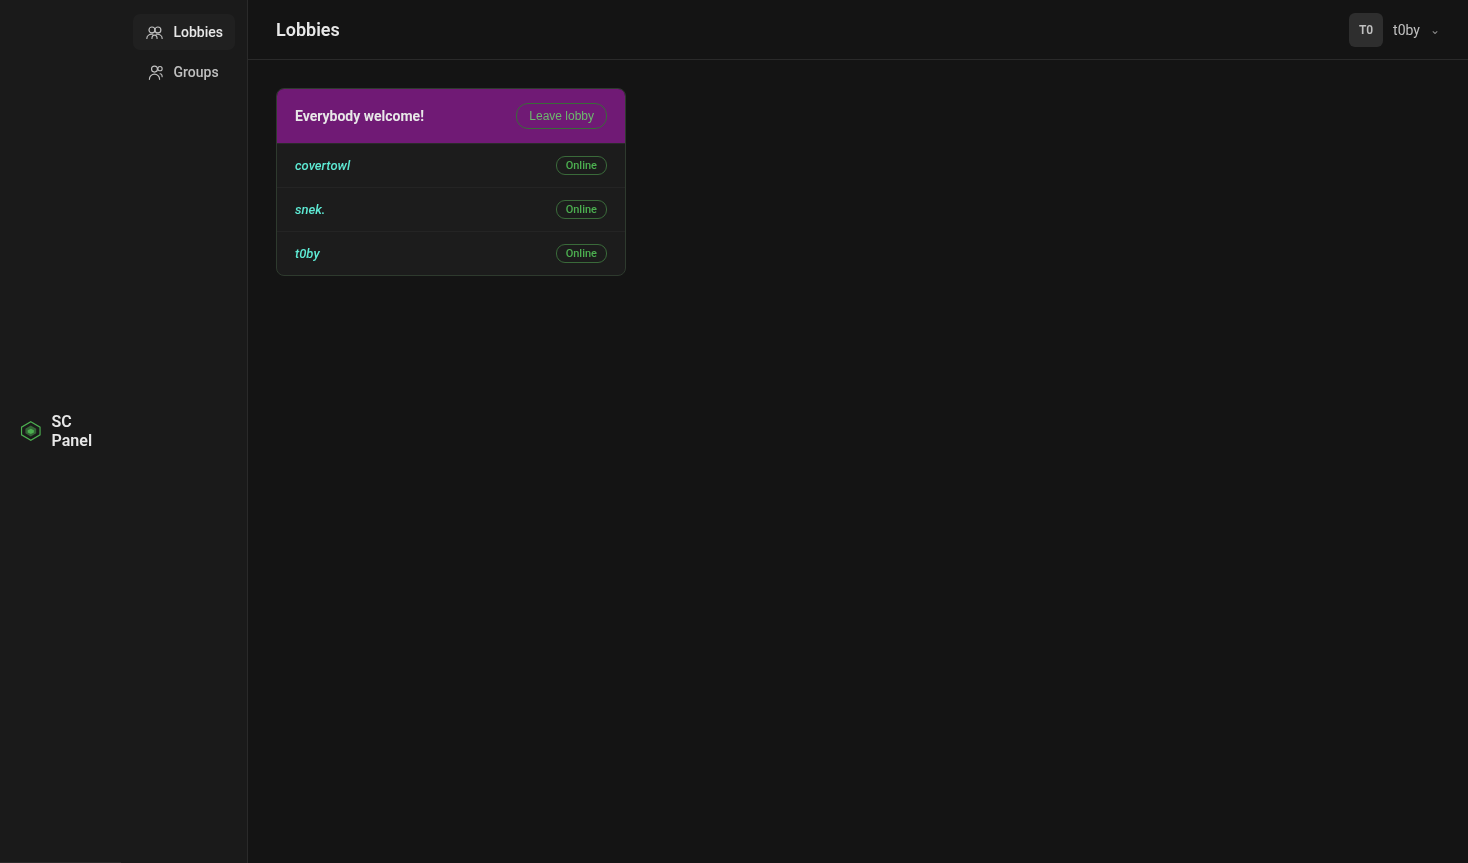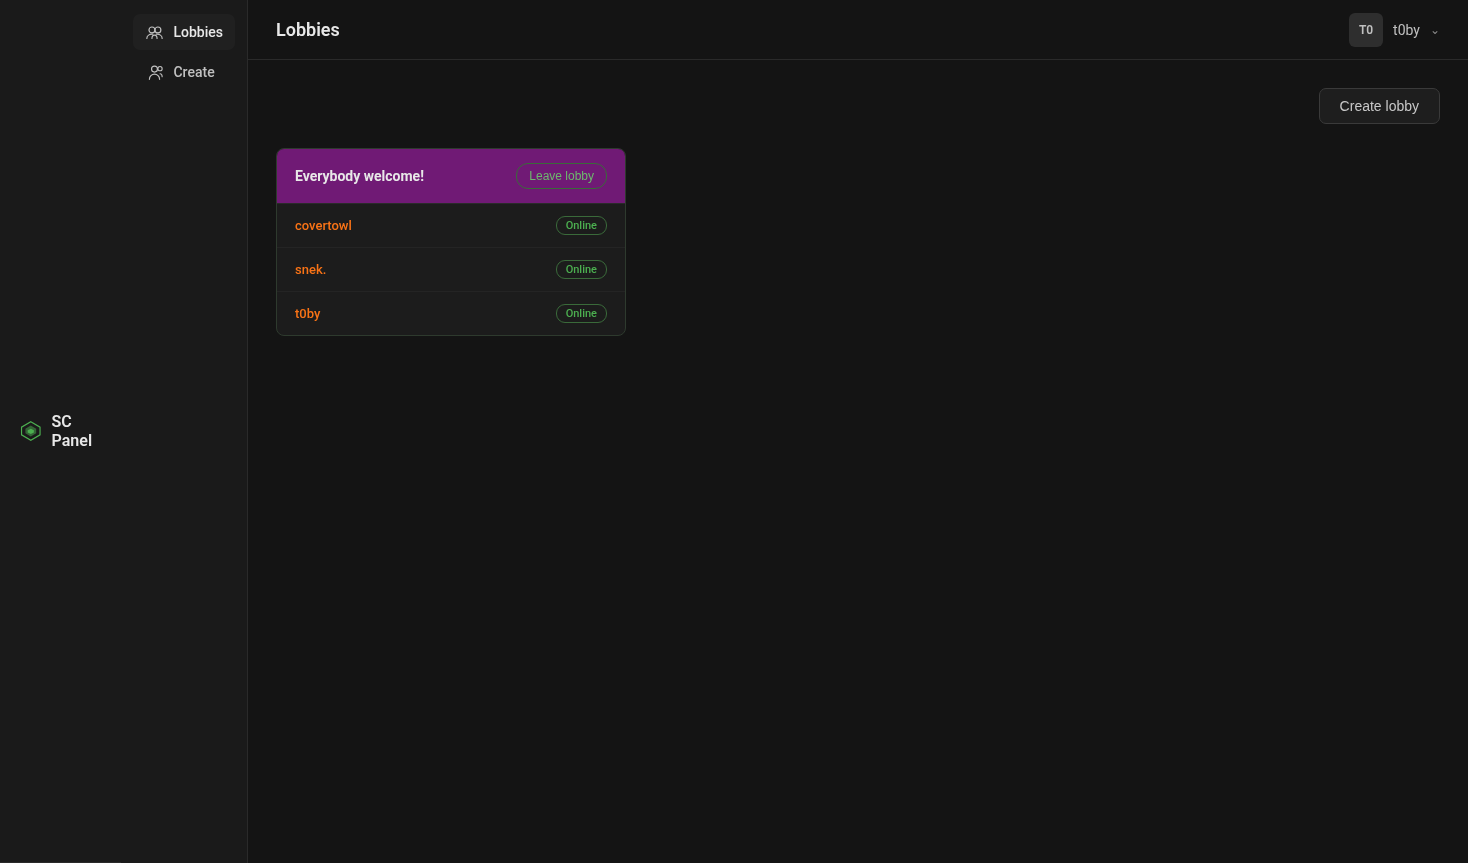--- a/index.html
+++ b/index.html
@@ -209,22 +209,23 @@
       padding: 12px 18px;
       border-bottom: 1px solid #242424;
     }
 
     .member-row:last-child {
       border-bottom: none;
     }
 
     .member-name {
       font-size: 13px;
-      color: #f97316;
-      font-weight: 500;
+      color: #5eead4;
+      font-weight: 500;
+      font-style: italic;
     }
 
     .status-badge {
       background: transparent;
       color: #4caf50;
       border: 1px solid #3a6a3a;
       border-radius: 9px;
       padding: 2px 9px;
       font-size: 11px;
       font-weight: 500;
@@ -264,40 +265,37 @@
 
     <div class="sidebar-item">
       <span class="sidebar-item-icon">
         <svg width="17" height="17" viewBox="0 0 20 20" fill="none" xmlns="http://www.w3.org/2000/svg">
           <circle cx="10" cy="6" r="3.5" stroke="#c0c0c0" stroke-width="1.4"></circle>
           <path d="M4 18c0-3.3 2.7-6 6-6s6 2.7 6 6" stroke="#c0c0c0" stroke-width="1.4" stroke-linecap="round"></path>
           <circle cx="16.5" cy="5.5" r="2.5" stroke="#c0c0c0" stroke-width="1.3"></circle>
           <path d="M19 15c0-2-1.3-3.5-2.5-3.5" stroke="#c0c0c0" stroke-width="1.3" stroke-linecap="round"></path>
         </svg>
       </span>
-      <span>Create</span>
+      <span>Groups</span>
     </div>
   </nav>
 </aside>
 
 <div class="main">
 
   <header class="topbar">
     <h1 class="topbar-title">Lobbies</h1>
     <div class="topbar-right">
       <div class="user-avatar">T0</div>
       <span class="username-text">t0by</span>
       <span class="chevron-down">⌄</span>
     </div>
   </header>
 
   <main class="content">
-    <div class="content-header">
-      <button class="btn-create-lobby">Create lobby</button>
-    </div>
 
     <div class="lobby-card">
       <div class="lobby-card-header">
         <span class="lobby-name">Everybody welcome!</span>
         <button class="btn-leave-lobby">Leave lobby</button>
       </div>
 
       <div class="lobby-members">
 
       <div class="member-row">

